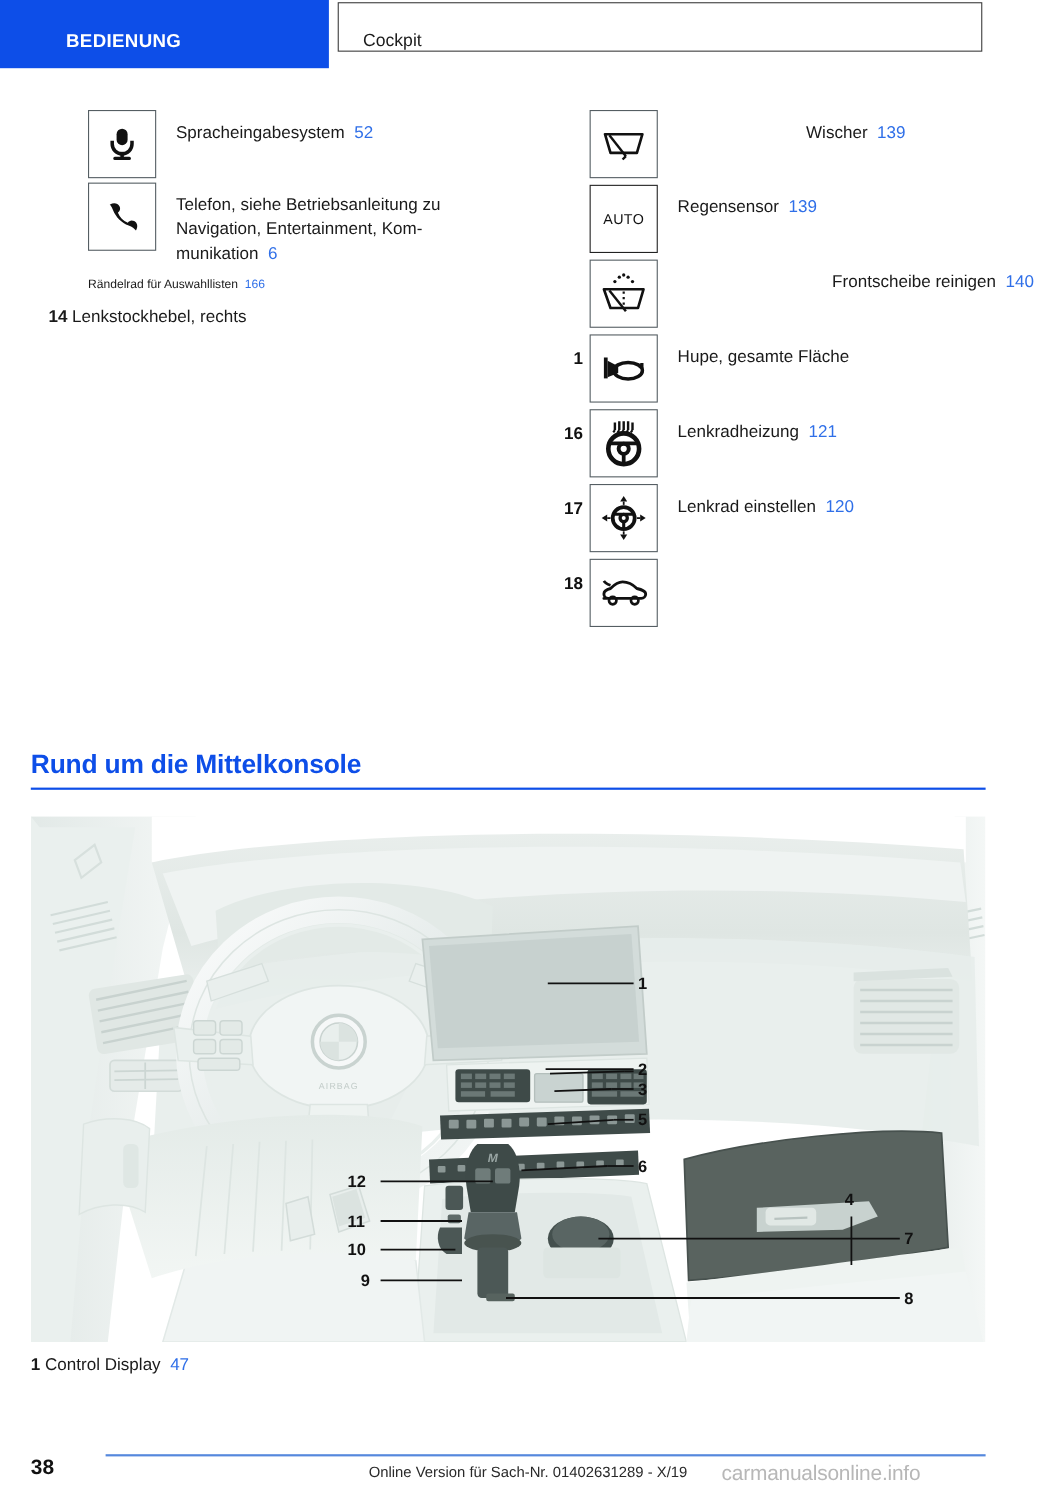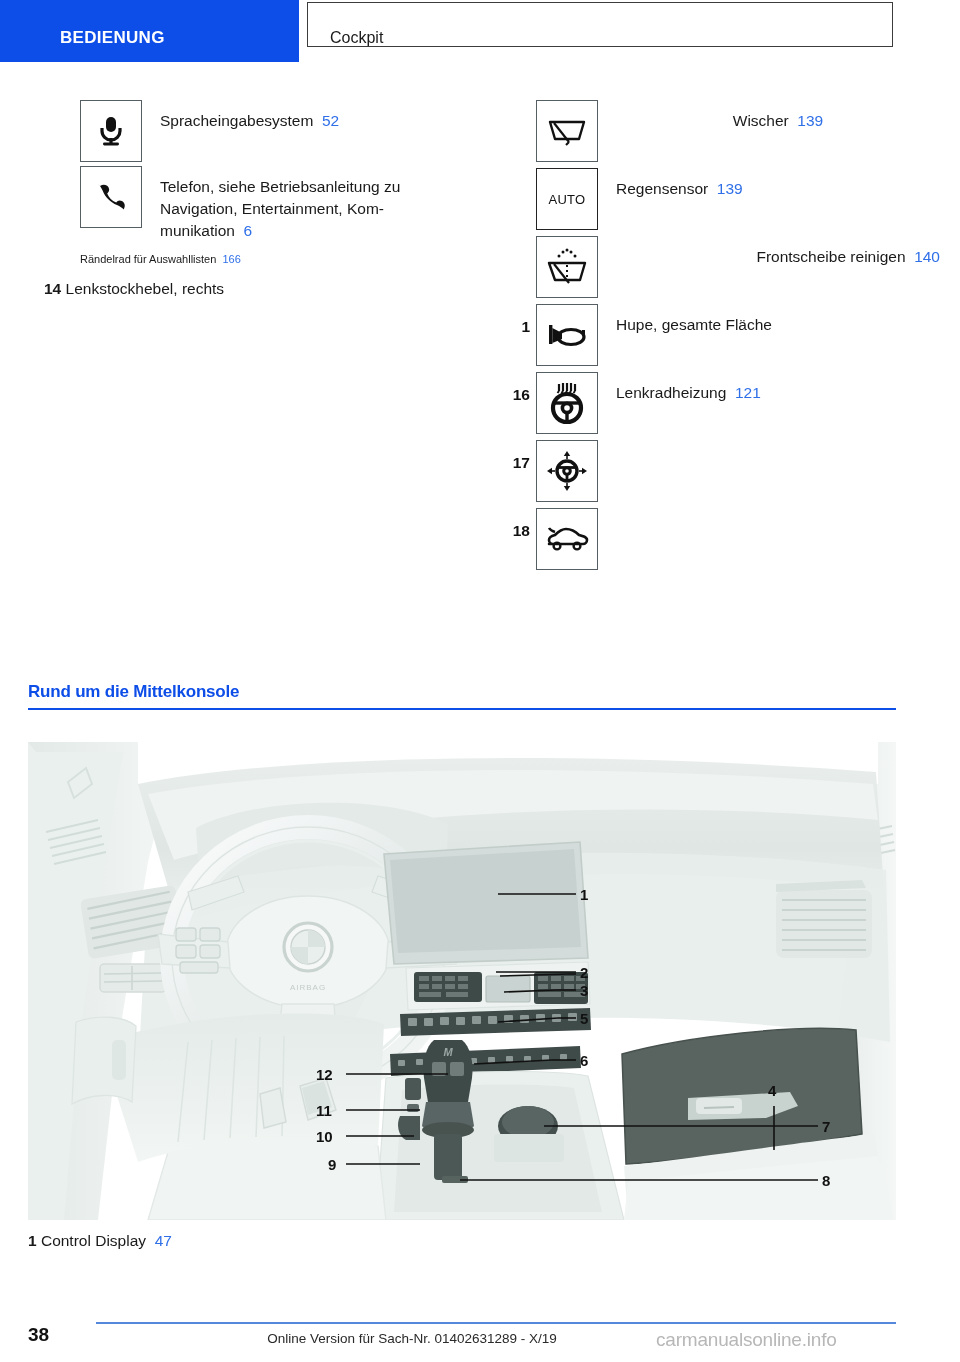--- a/index.html
+++ b/index.html
@@ -117,21 +117,21 @@
   .numbered-plain b { font-weight: bold; }
 
   
   .section-head {
     position: absolute;
     left: 28px; top: 682px;
     width: 868px;
   }
   .section-head h2 {
     margin: 0;
-    font-size: 17px;
+    font-size: 24px;
     font-weight: bold;
     color: #0d4ee8;
     letter-spacing: -0.2px;
   }
   .section-rule {
     margin-top: 6px;
     width: 868px; height: 2px;
     background: #0d4ee8;
   }
 
@@ -171,21 +171,21 @@
   }
   .footer-rule {
     position: absolute;
     left: 96px; top: 1322px;
     width: 800px; height: 2px;
     background: #5588dd;
   }
   .footer-text {
     position: absolute;
     left: 0; top: 1331px;
-    width: 824px;
+    width: 960px;
     text-align: center;
     font-size: 13.5px;
     color: #2a2a2a;
   }
   .watermark {
     position: absolute;
     left: 656px; top: 1329px;
     font-size: 19px;
     color: #b7b7b7;
     letter-spacing: -0.2px;
@@ -335,20 +335,23 @@
         <path d="M23 26.3 L23 33" stroke="#111" stroke-width="2.8"></path>
         <path d="M23 3 l3.2 5 h-6.4 z" fill="#111"></path>
         <path d="M23 43 l3.2 -5 h-6.4 z" fill="#111"></path>
         <path d="M3 23 l5 -3.2 v6.4 z" fill="#111"></path>
         <path d="M43 23 l-5 -3.2 v6.4 z" fill="#111"></path>
         <rect x="22.2" y="8" width="1.6" height="3" fill="#111"></rect>
         <rect x="22.2" y="35" width="1.6" height="3" fill="#111"></rect>
         <rect x="8" y="22.2" width="3" height="1.6" fill="#111"></rect>
         <rect x="35" y="22.2" width="3" height="1.6" fill="#111"></rect>
       </svg>
+    </div>
+    <div class="row-text">
+      <span>Lenkrad einstellen</span><span class="pg">120</span>
     </div>
   </div>
 
   <div class="row">
     <div class="num">18</div>
     <div class="icon-box">
       <svg width="48" height="32" viewBox="0 0 48 32">
         <path d="M6 21 h34 a4 4 0 0 0 4 -4 c0 -3 -4 -4 -8 -5 c-4 -4 -8 -6 -13 -6 c-5 0 -8 3 -11 6 c-4 1 -6 2 -6 5 a4 4 0 0 0 4 4 z" fill="none" stroke="#111" stroke-width="2.6" stroke-linejoin="round"></path>
         <circle cx="14" cy="23" r="3.4" fill="none" stroke="#111" stroke-width="2.4"></circle>
         <circle cx="34" cy="23" r="3.4" fill="none" stroke="#111" stroke-width="2.4"></circle>

